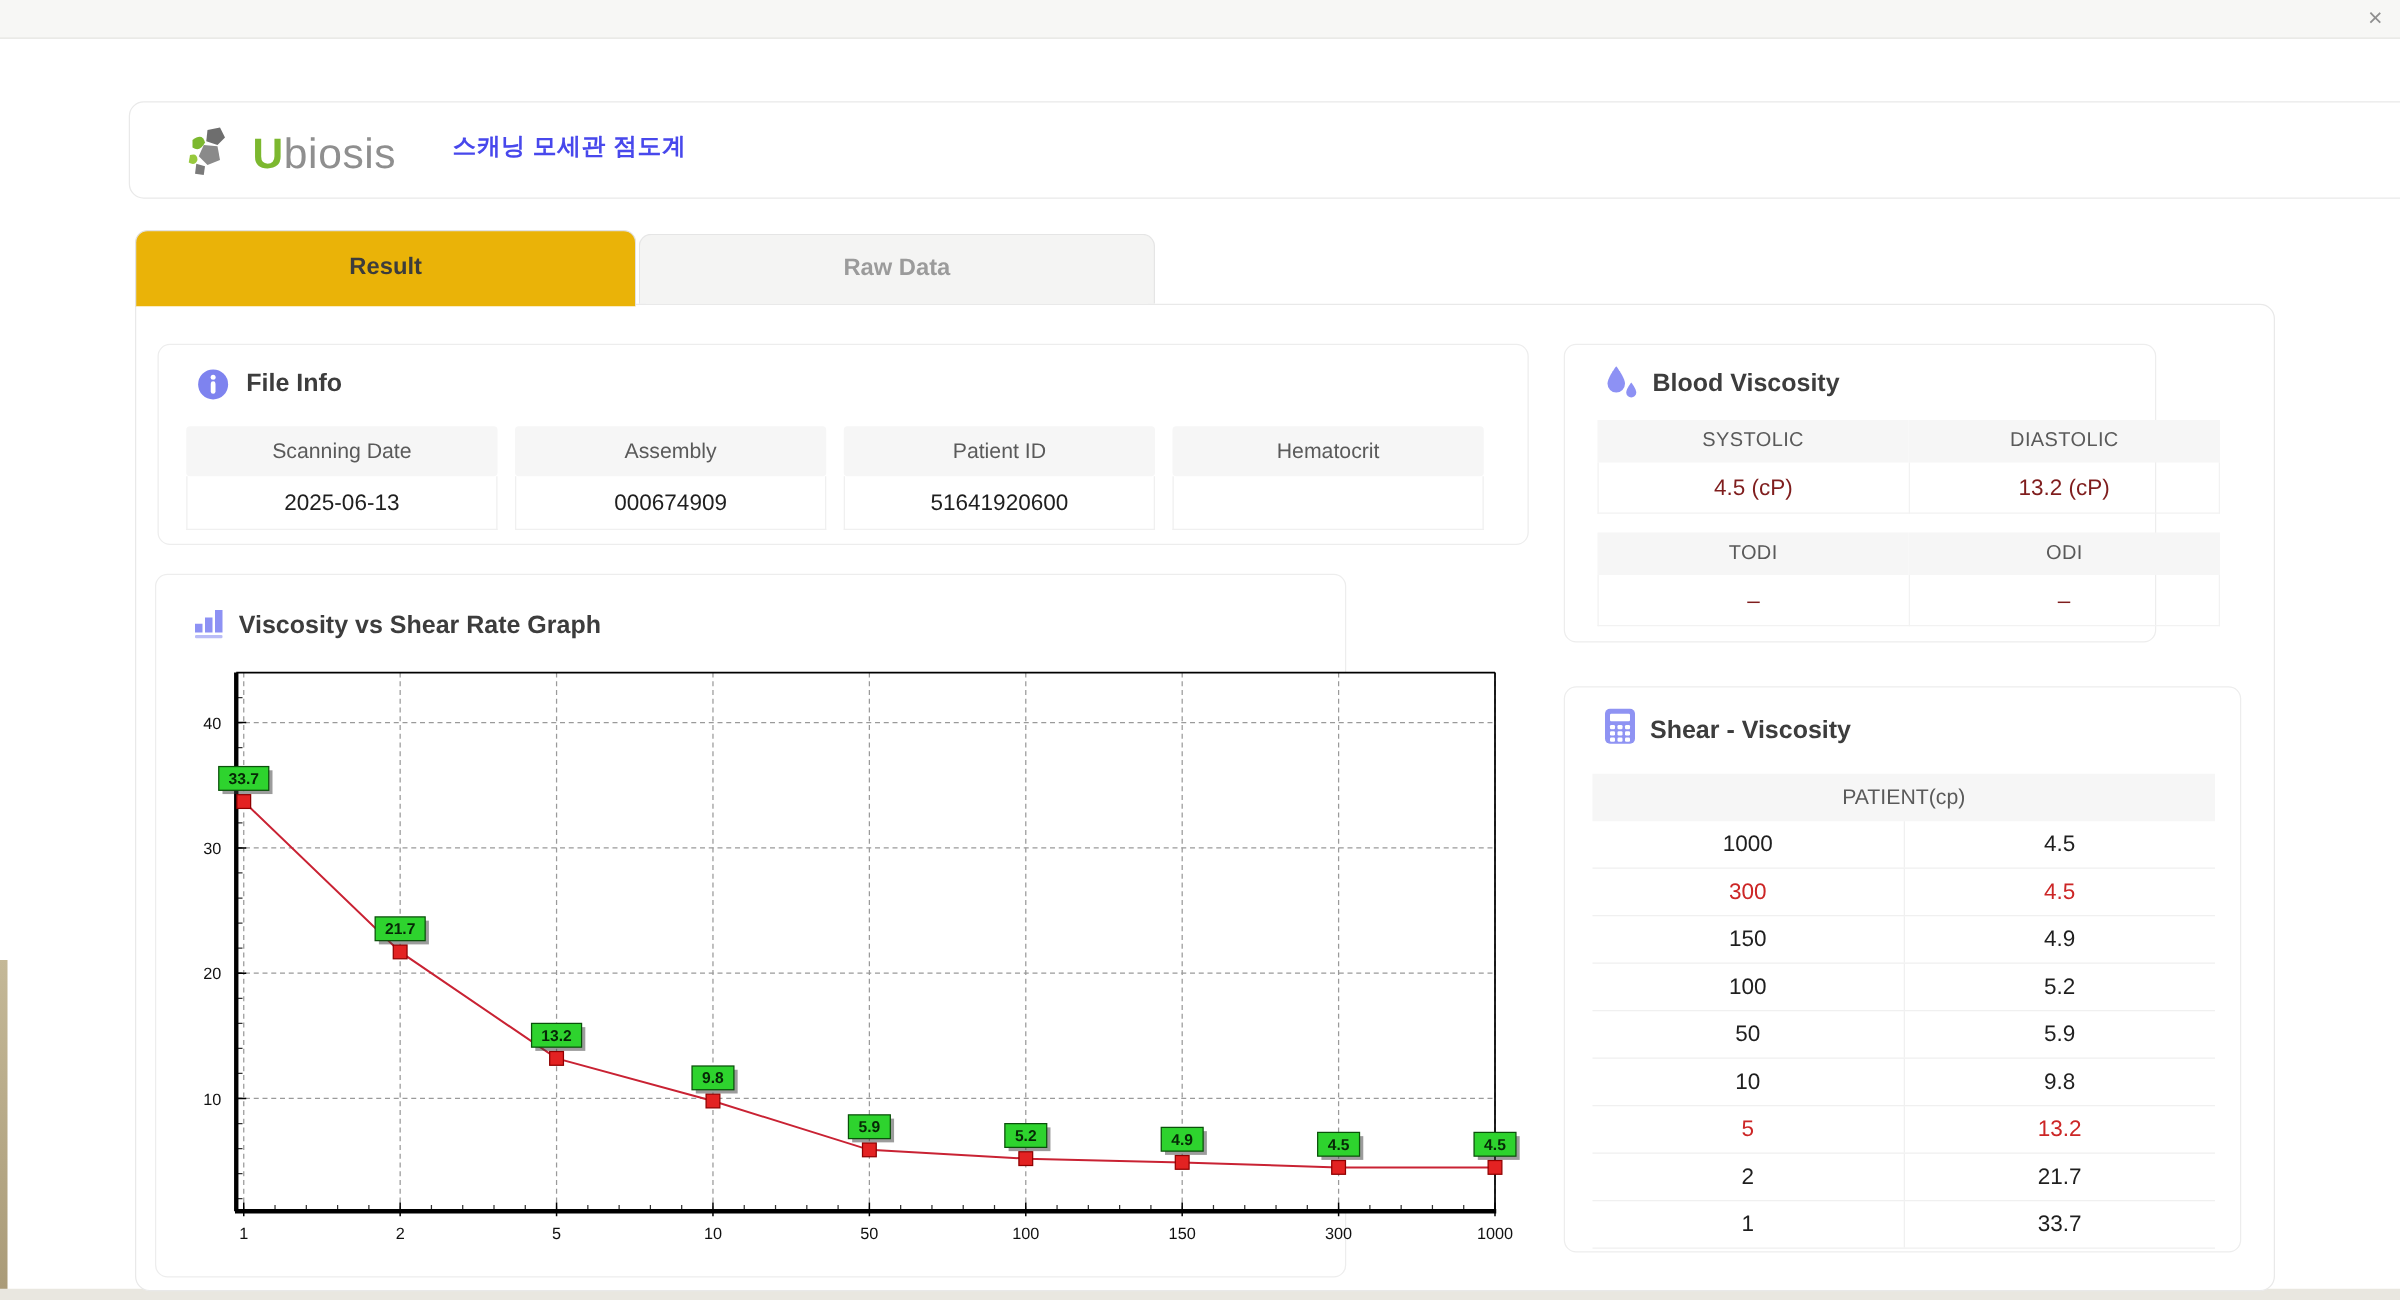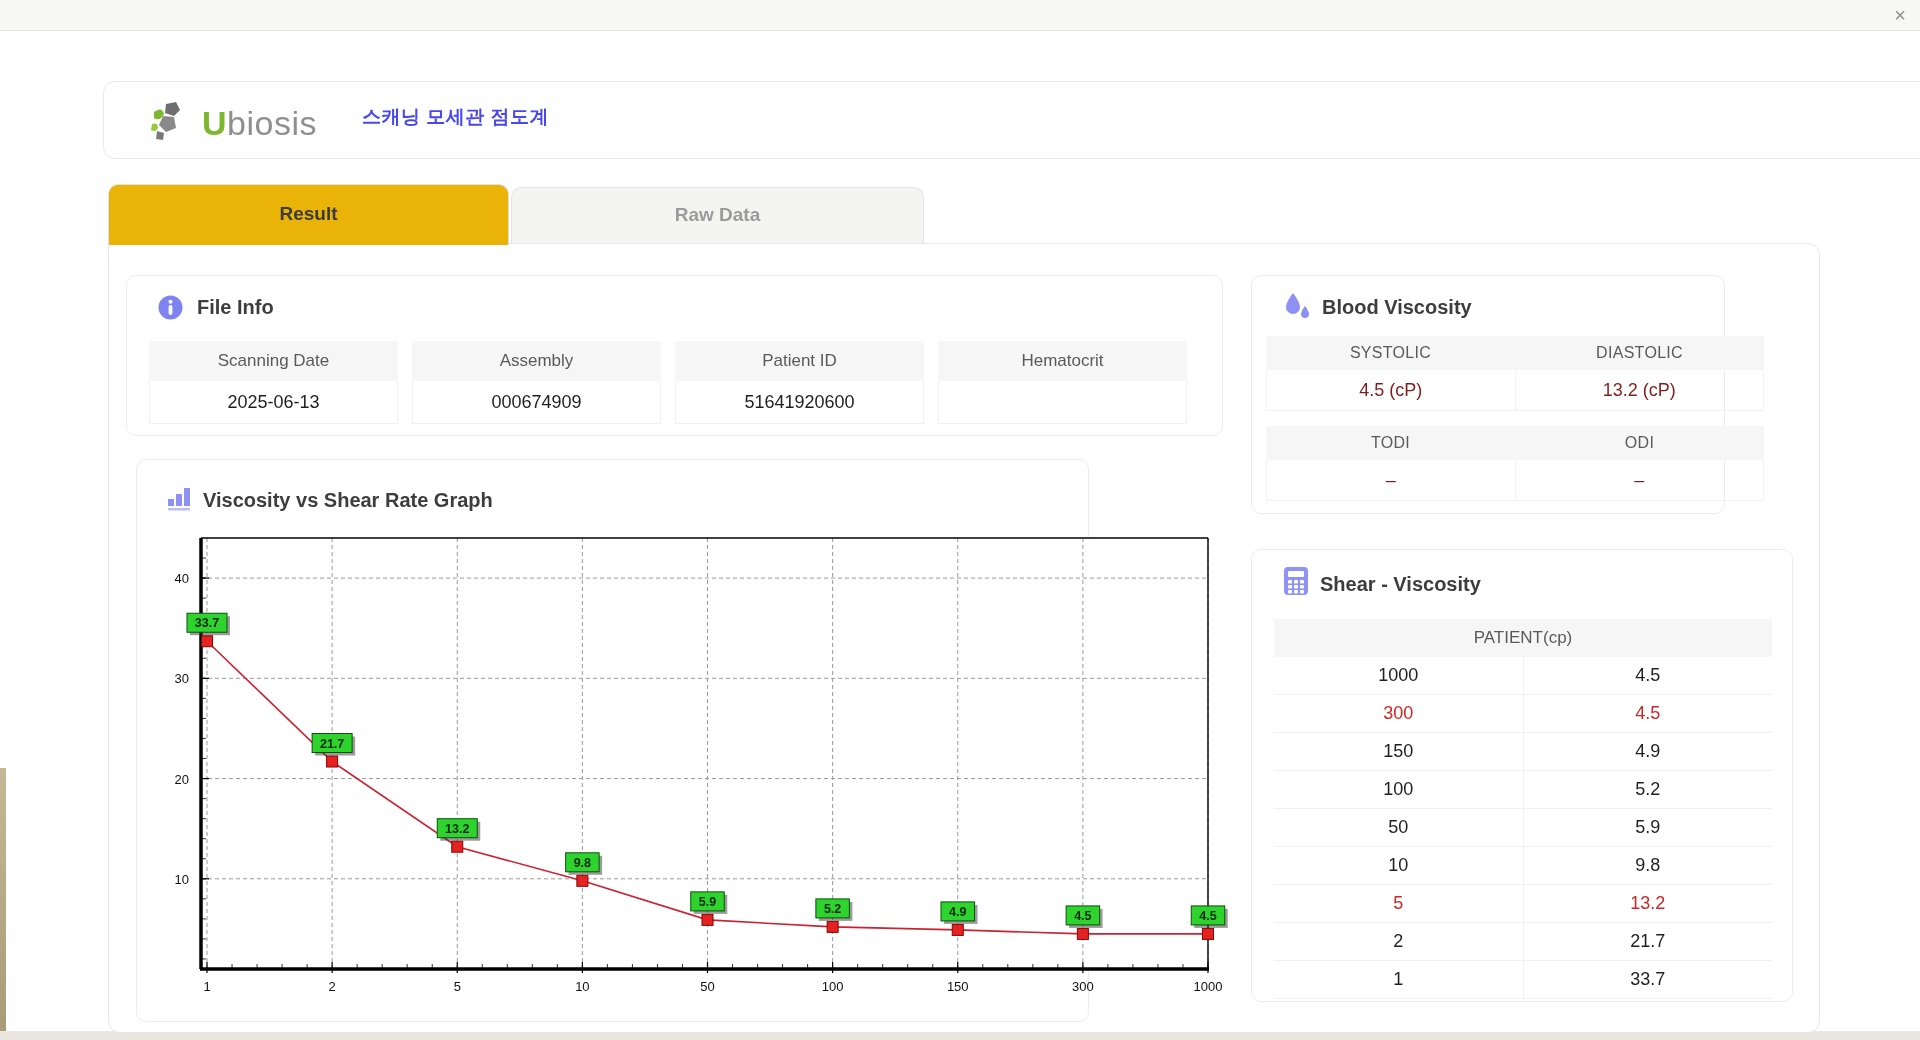--- a/index.html
+++ b/index.html
@@ -38,28 +38,28 @@
 
   
   #file-info-panel{left:126px;top:275px;width:1097px;height:161px;z-index:4;}
   .fi-row{position:absolute;left:22px;top:65px;display:flex;gap:14px;}
   .fi-col{width:249px;}
   .fi-head{height:40px;background:#f6f6f6;border-radius:3px;display:flex;align-items:center;justify-content:center;font-size:17px;color:#5a5a5a;}
   .fi-val{height:43px;border:1px solid #f0f0f0;border-top:none;box-sizing:border-box;display:flex;align-items:center;justify-content:center;font-size:18px;color:#1f1f1f;}
 
   
   #bv-panel{left:1251px;top:275px;width:474px;height:239px;z-index:4;}
-  .bv-table{position:absolute;left:14px;width:498px;}
+  .bv-table{position:absolute;left:26px;width:498px;}
   .bv-hrow,.bv-vrow{display:flex;}
   .bv-h{flex:1;height:34px;background:#f6f6f6;display:flex;align-items:center;justify-content:center;font-size:16px;color:#5a5a5a;letter-spacing:.3px;}
   .bv-v{flex:1;height:41px;border:1px solid #f2f2f2;border-top:none;box-sizing:border-box;display:flex;align-items:center;justify-content:center;font-size:18px;color:#7f1d1d;}
   .bv-v + .bv-v{border-left:none;}
 
   
-  #graph-panel{left:136px;top:459px;width:953px;height:563px;z-index:4;}
+  #graph-panel{left:124px;top:459px;width:953px;height:563px;z-index:4;}
   #chart-svg{position:absolute;left:0;top:0;}
 
   
   #sv-panel{left:1251px;top:549px;width:542px;height:453px;z-index:4;}
   .sv-table{position:absolute;left:22px;top:69px;width:498px;}
   .sv-hrow{display:flex;}
   .sv-h{flex:1;height:38px;background:#f6f6f6;display:flex;align-items:center;justify-content:center;font-size:17px;color:#5a5a5a;}
   .sv-row{display:flex;border-bottom:1px solid #f0f0f0;}
   .sv-c{flex:1;height:37px;display:flex;align-items:center;justify-content:center;font-size:18px;color:#1f1f1f;}
   .sv-c + .sv-c{border-left:1px solid #f0f0f0;}

